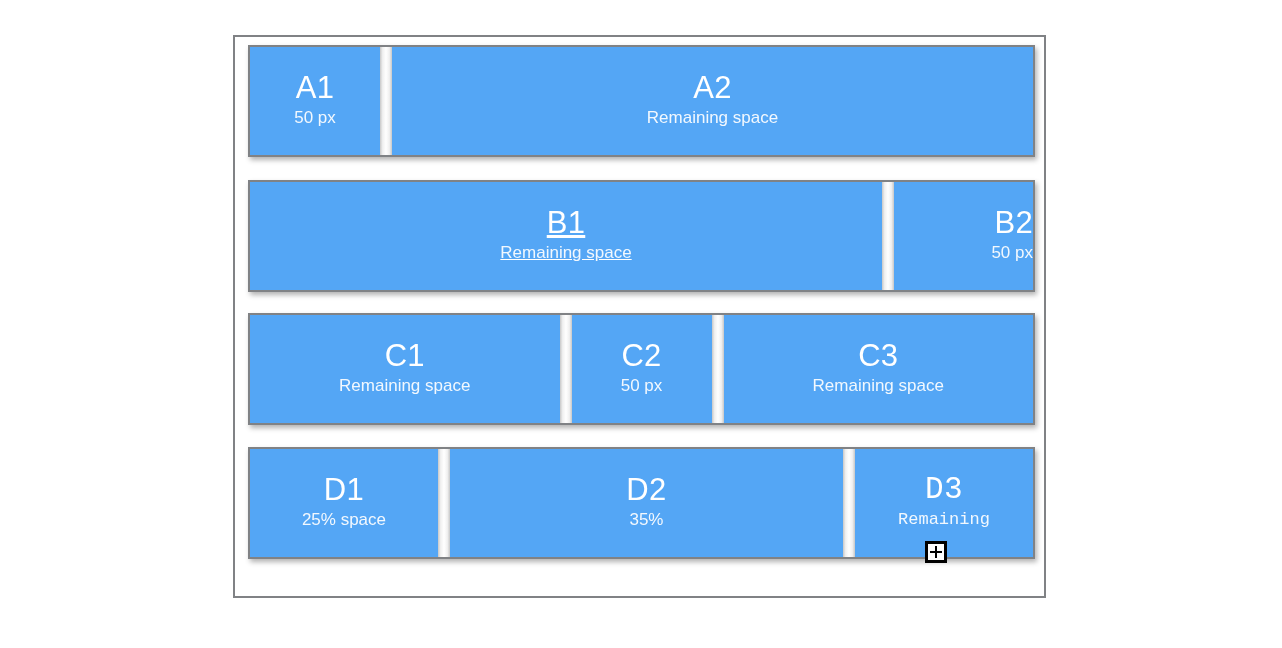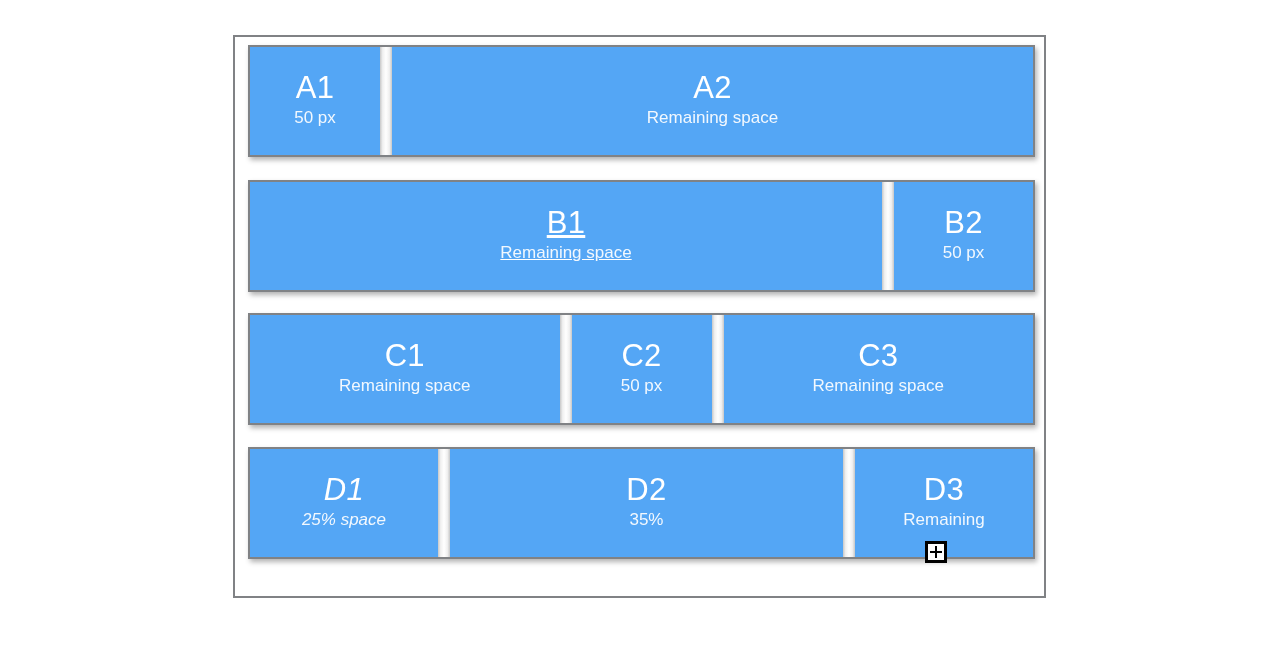--- a/index.html
+++ b/index.html
@@ -93,31 +93,31 @@
     align-self: stretch;
   }
 
   
   
   #pane-a1 { flex: 0 0 130px; }
   #pane-a2 { flex: 1 1 auto; }
 
   
   #pane-b1 { flex: 1 1 auto; text-decoration: underline; }
-  #pane-b2 { flex: 0 0 139px; }
+  #pane-b2 { flex: 0 0 139px; align-items: flex-end; }
 
   
   #pane-c1 { flex: 1.45 1 0; }
   #pane-c2 { flex: 0 0 140px; }
   #pane-c3 { flex: 1.45 1 0; }
 
   
-  #pane-d1 { flex: 0 0 24.0%; font-style: italic; }
+  #pane-d1 { flex: 0 0 24.0%; }
   #pane-d2 { flex: 0 0 50.2%; }
-  #pane-d3 { flex: 1 1 auto; }
+  #pane-d3 { flex: 1 1 auto; font-family: Liberation Mono, monospace; }
 
   
   #mouse-cursor {
     position: absolute;
     left: 925px;
     top: 541px;
     width: 22px;
     height: 22px;
     box-sizing: border-box;
     border: 3px solid #000000;

